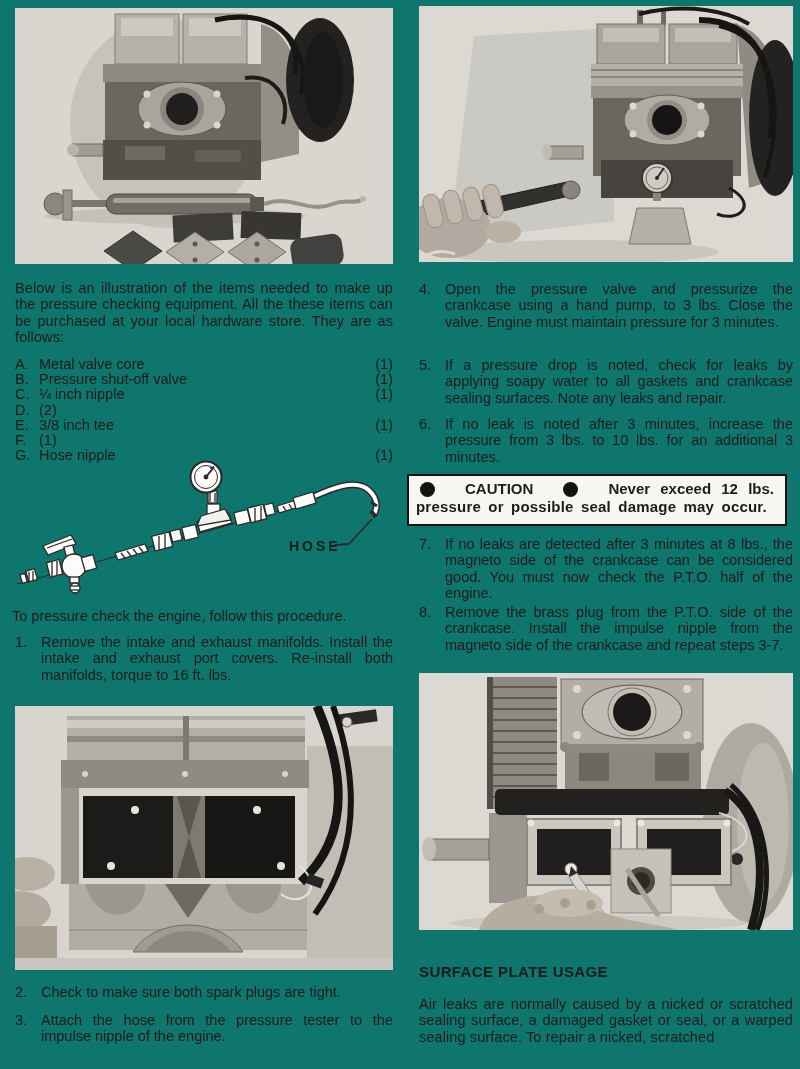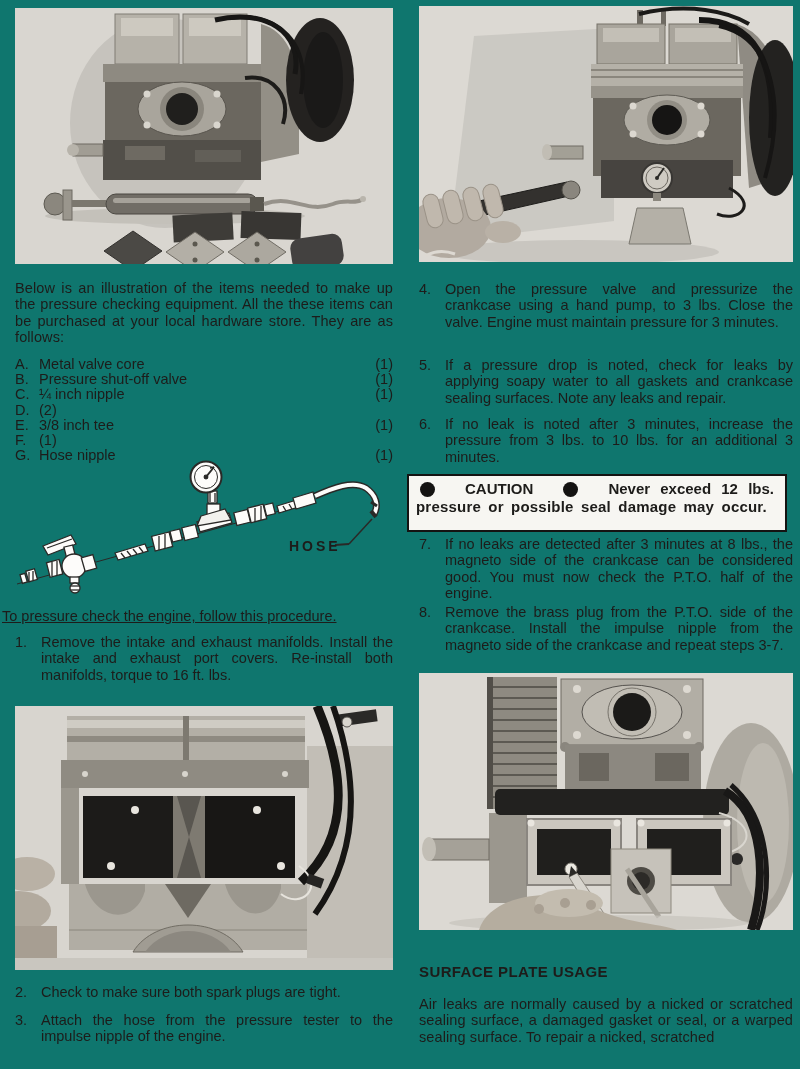--- a/index.html
+++ b/index.html
@@ -14,21 +14,21 @@
   .just{text-align:justify;}
   .parts{position:absolute; font-size:14.5px; line-height:15.2px;}
   .part-row{display:flex; align-items:baseline;}
   .part-letter{width:24px; flex:none;}
   .part-name{flex:1;}
   .part-qty{flex:none; text-align:right;}
   .step{display:flex; position:absolute; font-size:14.5px; line-height:16.4px;}
   .step-num{width:26px; flex:none;}
   .step-text{flex:1; text-align:justify;}
   .caution{
-    position:absolute; left:407px; top:474px; width:380px; height:58px;
+    position:absolute; left:407px; top:474px; width:380px; height:52px;
     box-sizing:border-box; border:2.5px solid #141312; background:#f7f6f2;
     font-weight:bold; font-size:15px; line-height:18px; padding:4px 7px 5px 7px;
   }
   .caution-l1{display:flex; align-items:center; justify-content:space-between; padding:0 4px;}
   .dot{display:inline-block; width:15px; height:15px; border-radius:50%; background:#141312; flex:none;}
   .caution-never{word-spacing:6px;}
   .caution-l2{word-spacing:3px; letter-spacing:.2px;}
   .diagram{position:absolute; left:15px; top:460px; width:378px; height:140px;}
   .proc-intro{position:absolute; font-size:14.5px;}
   .sp-head{position:absolute; font-weight:bold; font-size:15px; letter-spacing:.4px;}
@@ -271,21 +271,21 @@
         <path d="M300,36 C318,28 338,20 351,28 C361,35 364,45 359,54" fill="none" stroke="#fdfcfa" stroke-width="4"></path>
         <line x1="356" y1="42" x2="362" y2="46" stroke="#2a2927" stroke-width="3"></line>
         <line x1="356" y1="51" x2="361" y2="57" stroke="#2a2927" stroke-width="4"></line>
       </g>
       <line x1="334" y1="84" x2="357" y2="59" stroke="#2a2927" stroke-width="1.5"></line>
       <line x1="320" y1="85" x2="334" y2="84" stroke="#2a2927" stroke-width="2"></line>
       <text x="274" y="91" font-family="'Liberation Sans', sans-serif" font-size="14" font-weight="bold" letter-spacing="3" fill="#1d1c1a">HOSE</text>
     </svg>
   </div>
 
-  <div class="proc-intro" style="left:2px; top:608px; width:378px;text-decoration:underline;">To pressure check the engine, follow this procedure.</div>
+  <div class="proc-intro" style="left:12px; top:608px; width:378px;">To pressure check the engine, follow this procedure.</div>
 
   <div class="step" style="left:15px; top:634px; width:378px;">
     <span class="step-num">1.</span>
     <span class="step-text">Remove the intake and exhaust manifolds. Install the intake and exhaust port covers. Re-install both manifolds, torque to 16 ft. lbs.</span>
   </div>
 
   <div class="photo" style="left:15px; top:706px; width:378px; height:264px;">
     <svg width="378" height="264" viewBox="0 0 378 264">
       <rect x="0" y="0" width="378" height="264" fill="#d8d5cf"></rect>
       <rect x="292" y="40" width="86" height="212" fill="#c2beb6"></rect>

